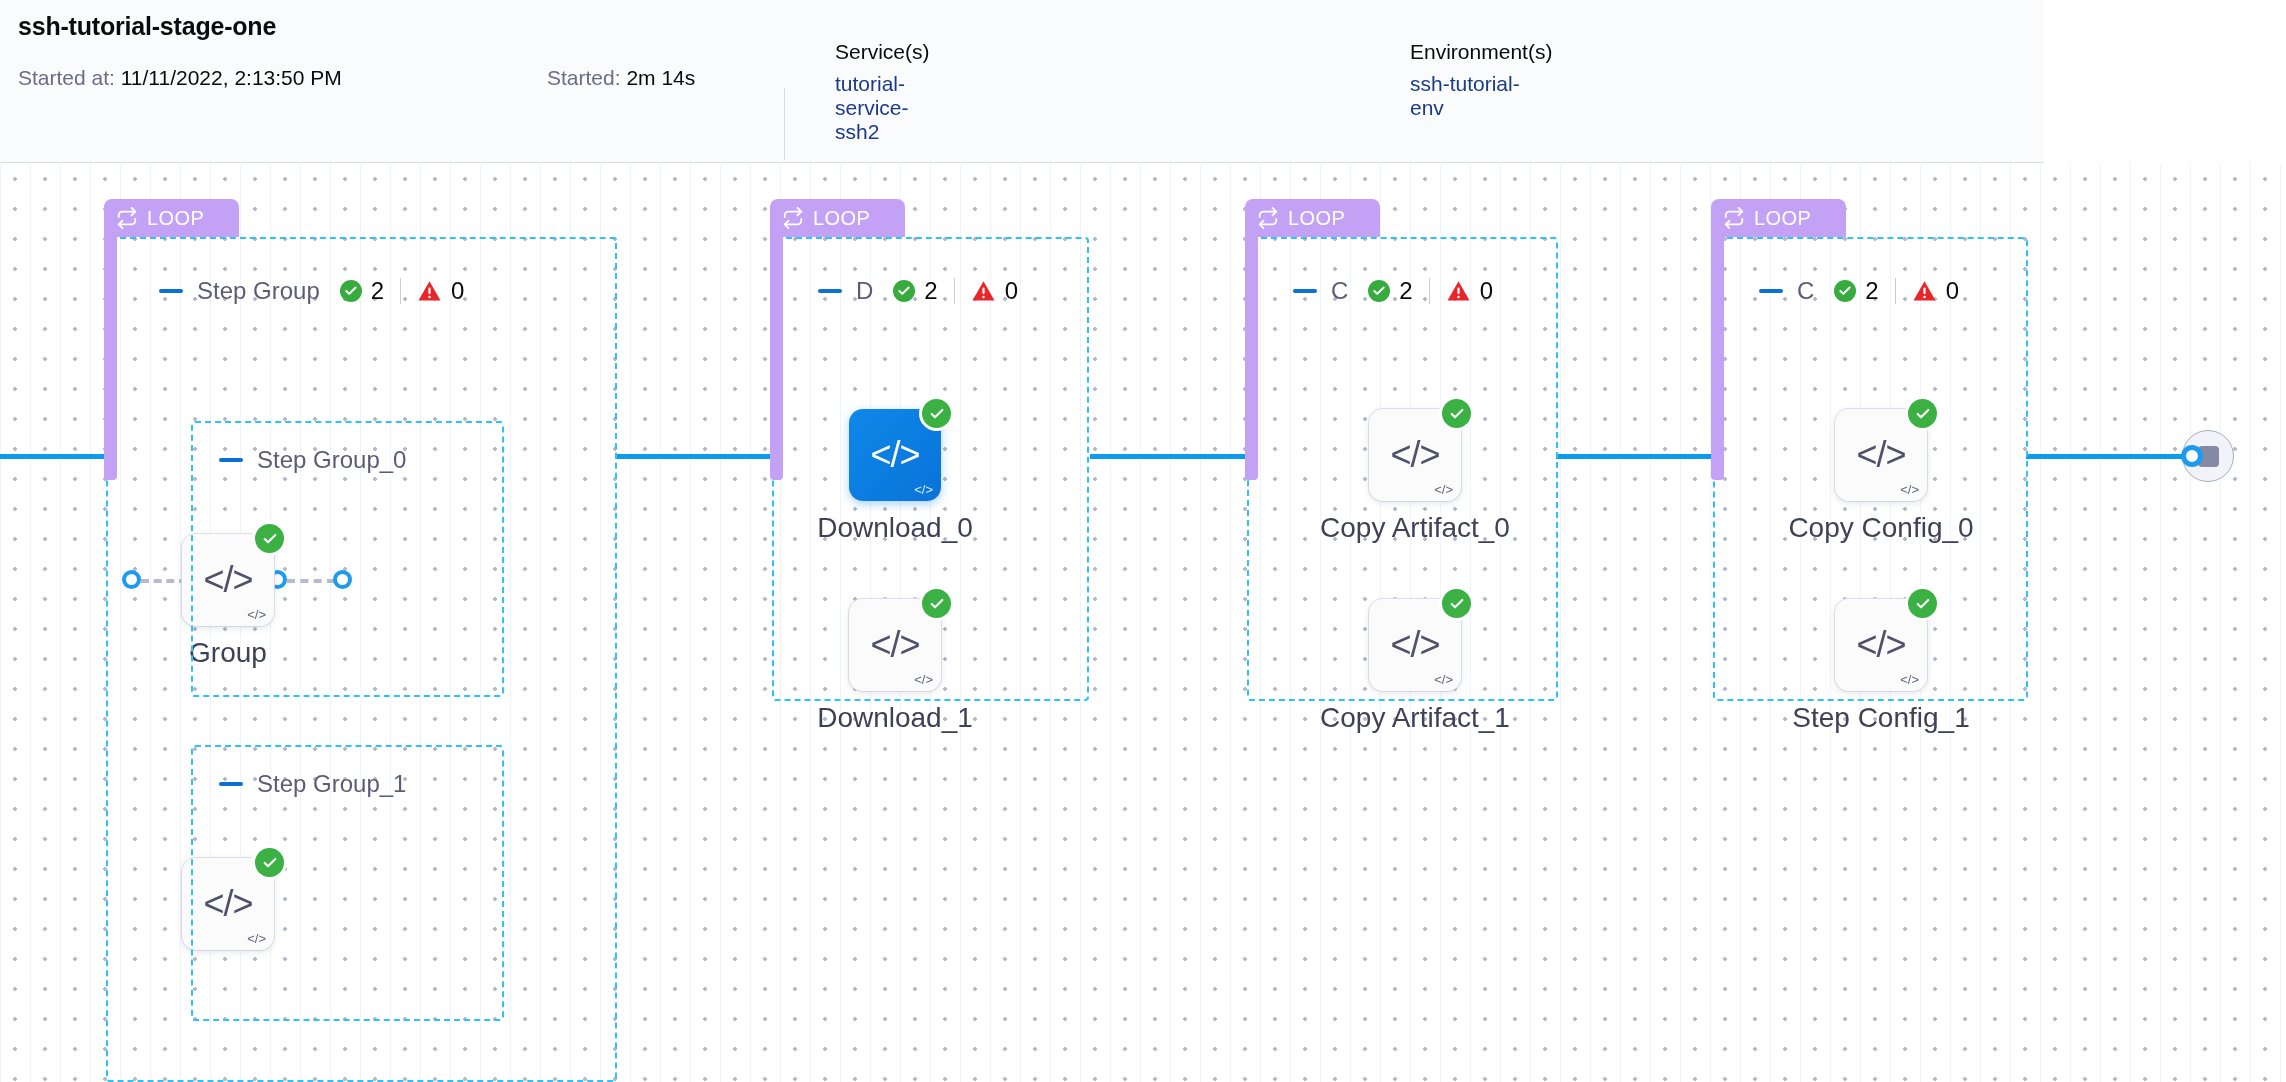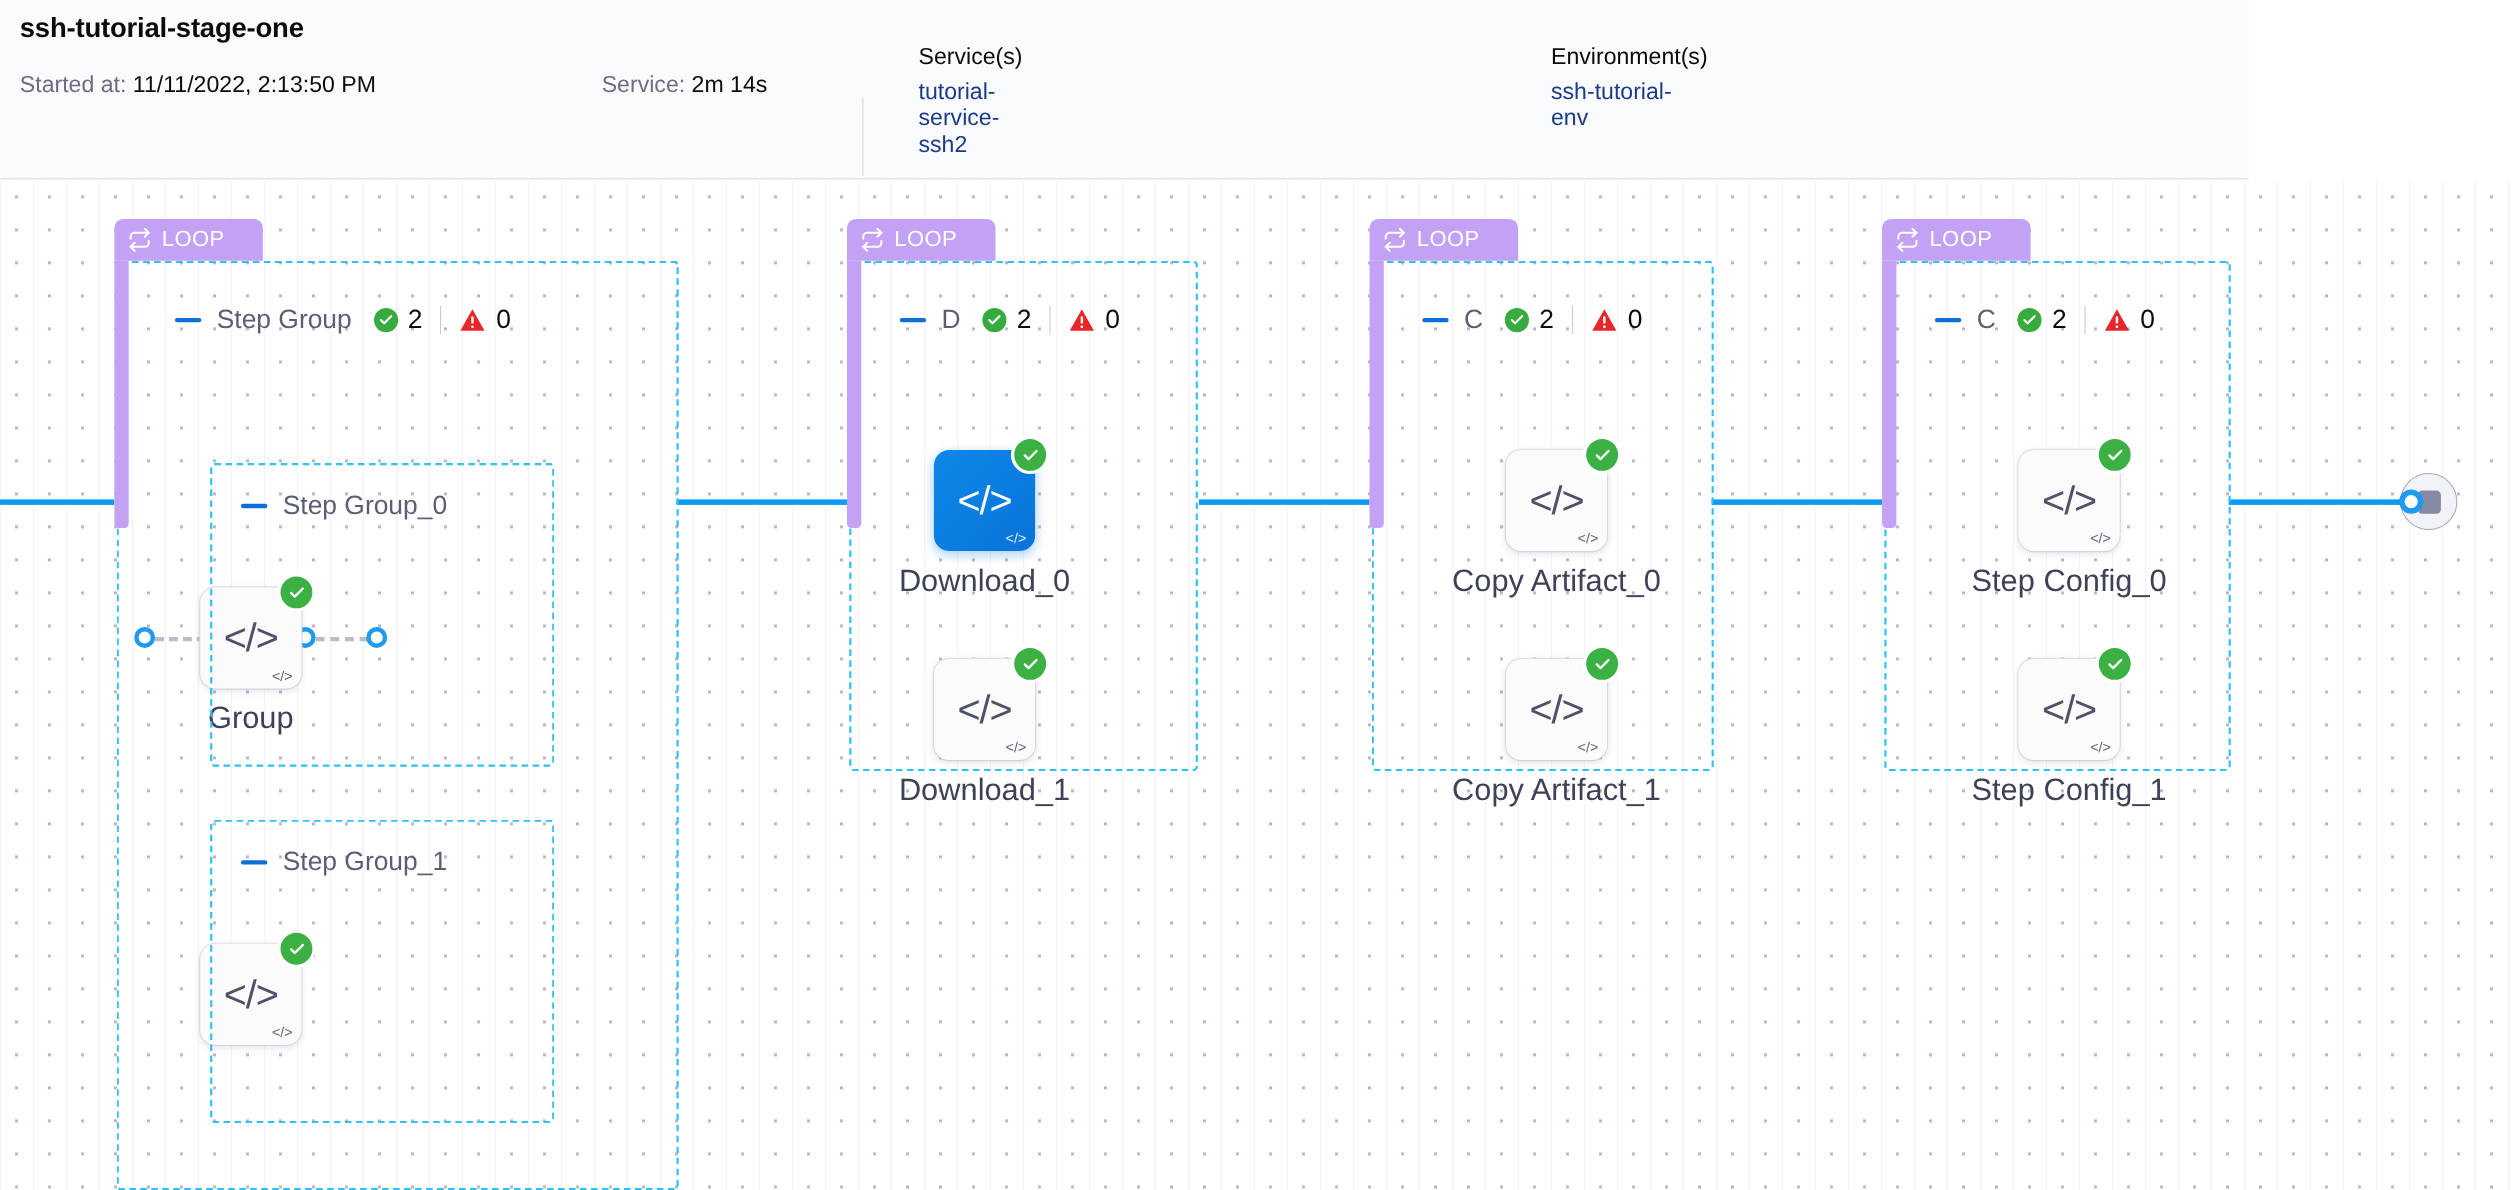--- a/index.html
+++ b/index.html
@@ -169,21 +169,21 @@
   <div class="exec-title">ssh-tutorial-stage-one</div>
 
   <div class="meta-row">
 
     <div class="meta-started">
       <span class="meta-label">Started at:</span>
       <span class="meta-value">11/11/2022, 2:13:50 PM</span>
     </div>
 
     <div class="meta-duration">
-      <span class="meta-label">Service:</span>
+      <span class="meta-label">Started:</span>
       <span class="meta-value">2m 14s</span>
     </div>
 
     <div class="hdr-divider"></div>
 
     <div class="meta-block" id="svc-block">
       <span class="mb-label">Service(s)</span>
       <span class="mb-value">tutorial-service-ssh2</span>
     </div>
 
@@ -441,21 +441,21 @@
     <div class="node" style="left:124px;top:245px;">
       <div class="node-box">
         <span class="code-glyph">&lt;/&gt;</span>
         <span class="mini-glyph">&lt;/&gt;</span>
       </div>
       <div class="node-status">
         <svg width="16" height="16" viewBox="0 0 24 24" fill="none" stroke="#ffffff" stroke-width="3.2" stroke-linecap="round" stroke-linejoin="round">
             <polyline points="20 6 9 17 4 12"></polyline>
           </svg>
       </div>
-      <div class="node-label">Step Config_0</div>
+      <div class="node-label">Copy Config_0</div>
     </div>
 
     <div class="node" style="left:124px;top:435px;">
       <div class="node-box">
         <span class="code-glyph">&lt;/&gt;</span>
         <span class="mini-glyph">&lt;/&gt;</span>
       </div>
       <div class="node-status">
         <svg width="16" height="16" viewBox="0 0 24 24" fill="none" stroke="#ffffff" stroke-width="3.2" stroke-linecap="round" stroke-linejoin="round">
             <polyline points="20 6 9 17 4 12"></polyline>

